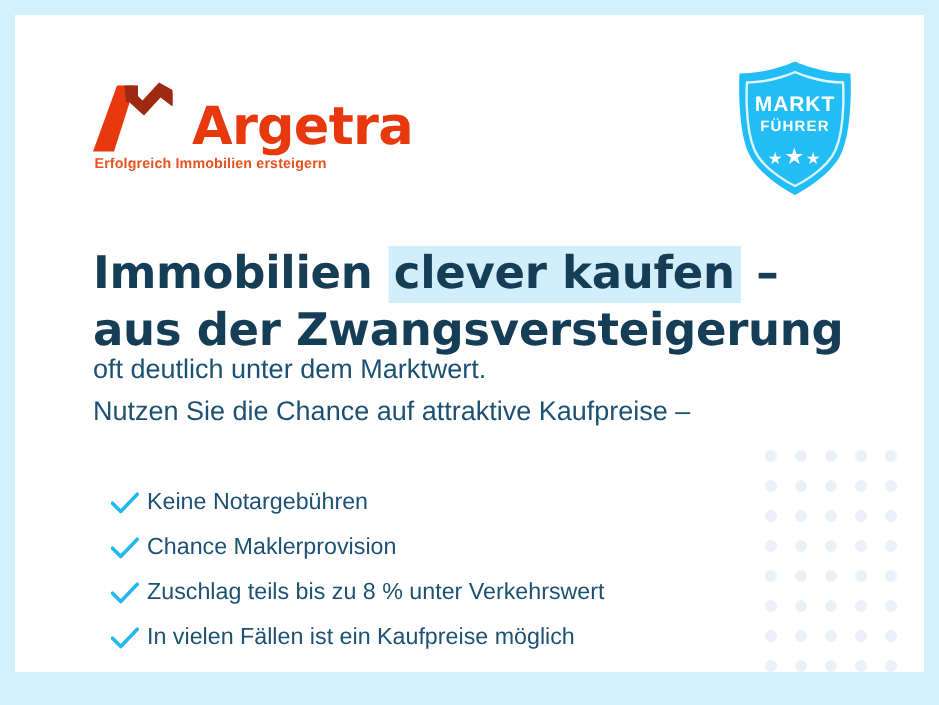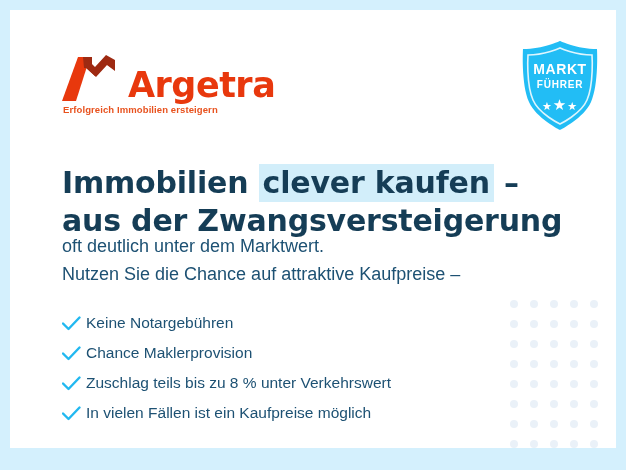--- a/index.html
+++ b/index.html
@@ -84,21 +84,21 @@
     font-weight: bold;
     color: #e8521e;
     letter-spacing: 0.1px;
     white-space: nowrap;
     font-family: "Liberation Sans", sans-serif;
   }
 
   
   #badge {
     position: absolute;
-    left: 507px;
+    left: 477px;
     top: 30px;
     width: 86px;
     height: 92px;
   }
   #badge-text {
     position: absolute;
     left: 0;
     top: 0;
     width: 86px;
     height: 92px;
@@ -293,21 +293,21 @@
     <h1 id="headline">
       <span class="hl-line"><span>Immobilien </span><span class="hl-mark">clever kaufen</span><span> –</span></span>
       <span class="hl-line">aus der Zwangsversteigerung</span>
     </h1>
 
     <div id="subheading">
       <span class="sub-line">oft deutlich unter dem Marktwert.</span>
       <span class="sub-line">Nutzen Sie die Chance auf attraktive Kaufpreise –</span>
     </div>
 
-    <ul id="checklist" style="list-style:none;margin:0;padding:0;">
+    <ul id="checklist" style="list-style:none;margin:12px;padding:0;">
       <li class="check-item">
         <span class="check-icon">
           <svg width="19" height="15" viewBox="0 0 19 15" xmlns="http://www.w3.org/2000/svg">
               <polyline points="1,7.5 6.5,13 17.5,1.5" fill="none" stroke="#22b8f0" stroke-width="2.4" stroke-linecap="round" stroke-linejoin="round"></polyline>
             </svg>
         </span>
         <span class="check-label">Keine Notargebühren</span>
       </li>
       <li class="check-item">
         <span class="check-icon">

